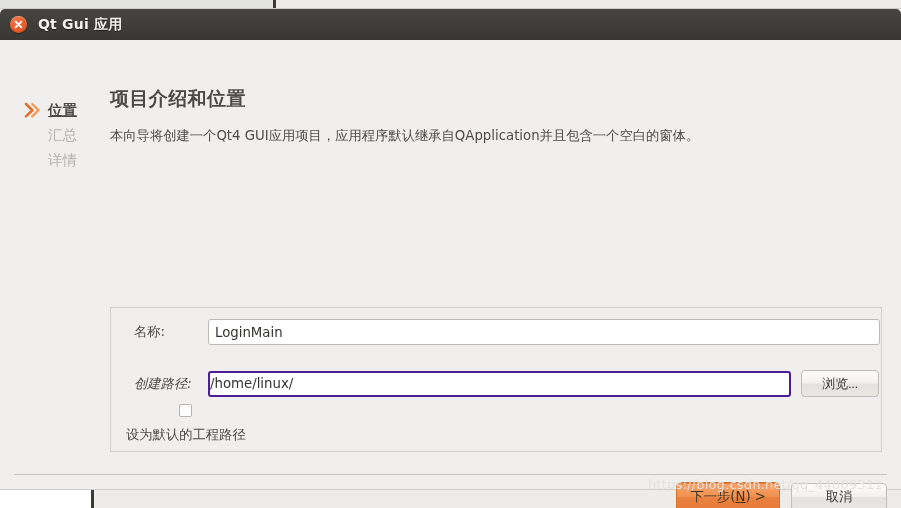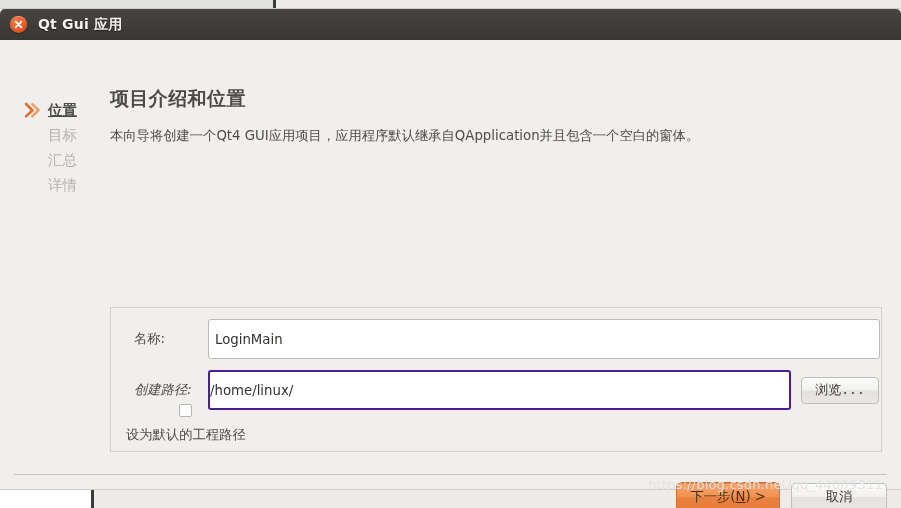--- a/index.html
+++ b/index.html
@@ -188,21 +188,21 @@
     font-size: 13.3px;
     color: #4c4b49;
     white-space: nowrap;
     margin-left: 8px;
   }
   .lbl-name { width: 74px; }
   .lbl-path { width: 74px; font-style: italic; }
 
   input.text-field {
     box-sizing: border-box;
-    height: 40px;
+    height: 26px;
     font-family: "DejaVu Sans", "Liberation Sans", sans-serif;
     font-size: 13.3px;
     color: #333230;
     padding: 0 6px;
     background: #ffffff;
     border: 1px solid #bdbbb6;
     border-radius: 3px;
     outline: none;
   }
   input.text-field.name-input  { width: 672px; }
@@ -211,21 +211,21 @@
     border: 2px solid #4c1d95;
     border-radius: 3px;
     padding: 0 0;
   }
 
   .browse-btn {
     margin-left: 10px;
     box-sizing: border-box;
     width: 78px;
     height: 27px;
-    font-family: Liberation Mono, monospace;
+    font-family: Liberation Serif, serif;
     font-size: 13px;
     color: #3c3b39;
     background: linear-gradient(to bottom, #fcfcfc 0%, #f2f1ef 48%, #e4e2de 52%, #e9e7e3 100%);
     border: 1px solid #bfbdb8;
     border-radius: 4px;
     cursor: pointer;
   }
 
   .checkbox-row { display: flex; align-items: center; gap: 9px; }
   .cbox {
@@ -324,23 +324,20 @@
       <div class="step active">
         <span class="chev">
           <svg width="20" height="17" viewBox="0 0 20 17" aria-hidden="true">
             <path d="M2 2 L8.4 8.2 L2 14.4" fill="none" stroke="#e2702a" stroke-width="2.6" stroke-linecap="round" stroke-linejoin="round"></path>
             <path d="M8.2 2 L14.6 8.2 L8.2 14.4" fill="none" stroke="#ef9a5e" stroke-width="2.4" stroke-linecap="round" stroke-linejoin="round"></path>
           </svg>
         </span>
         <span>位置</span>
       </div>
 
-      <div class="step">
-        <span>目标</span>
-      </div>
 
       <div class="step">
         <span>汇总</span>
       </div>
 
       <div class="step">
         <span>详情</span>
       </div>
     </div>
 

